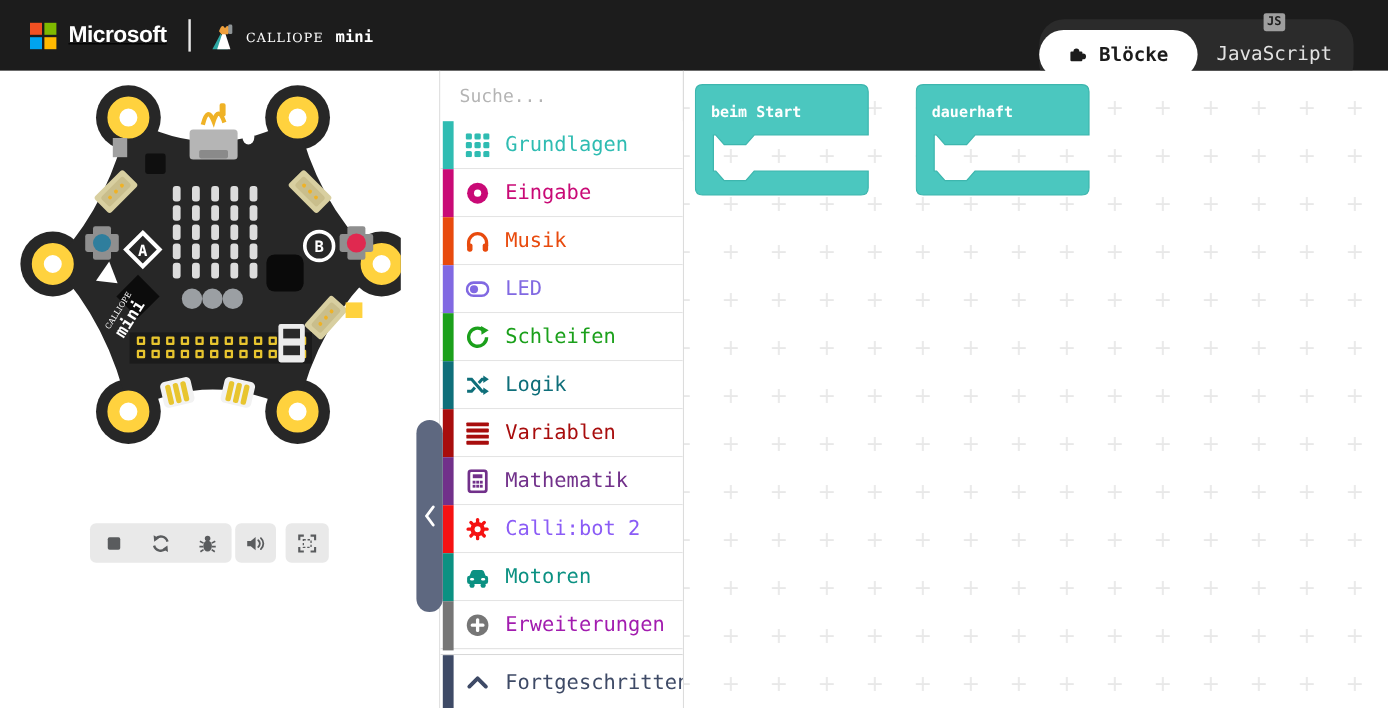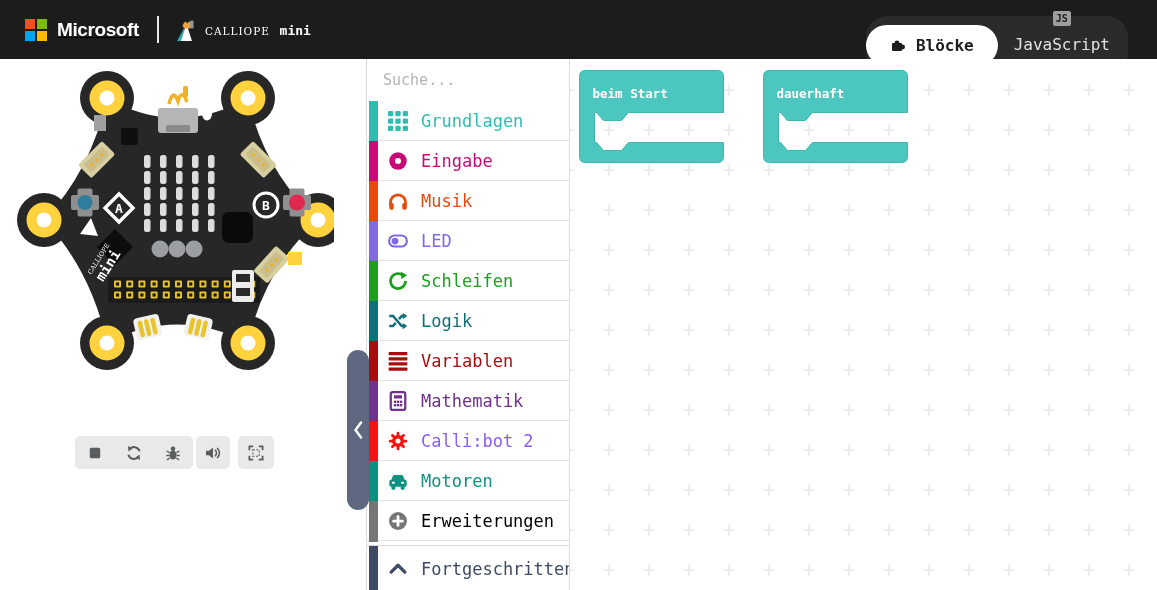--- a/index.html
+++ b/index.html
@@ -503,21 +503,21 @@
         </div>
         <div class="cat-row">
           <span class="cat-strip" style="background:#767676"></span>
           <span class="cat-icon" style="color:#767676">
             <svg viewBox="0 0 16 16">
               <circle cx="8" cy="8" r="7.2" fill="currentColor"></circle>
               <rect x="6.9" y="3.4" width="2.2" height="9.2" rx="1" fill="#fff"></rect>
               <rect x="3.4" y="6.9" width="9.2" height="2.2" rx="1" fill="#fff"></rect>
             </svg>
           </span>
-          <span class="cat-label" style="color:#000000">Erweiterungen</span>
+          <span class="cat-label" style="color:#a21caf">Erweiterungen</span>
         </div>
       </div>
     <div class="advanced-sep"></div>
     <div class="advanced-row">
       <span class="cat-strip" id="adv-strip" style="background: rgb(62, 74, 102);"></span>
       <span class="cat-icon" id="adv-icon" style="color: rgb(62, 74, 102);">
           <svg viewBox="0 0 16 16" fill="none">
             <path d="M2.5 10.5 8 5l5.5 5.5" stroke="currentColor" stroke-width="2.6" stroke-linecap="round" stroke-linejoin="round"></path>
           </svg>
         </span>

